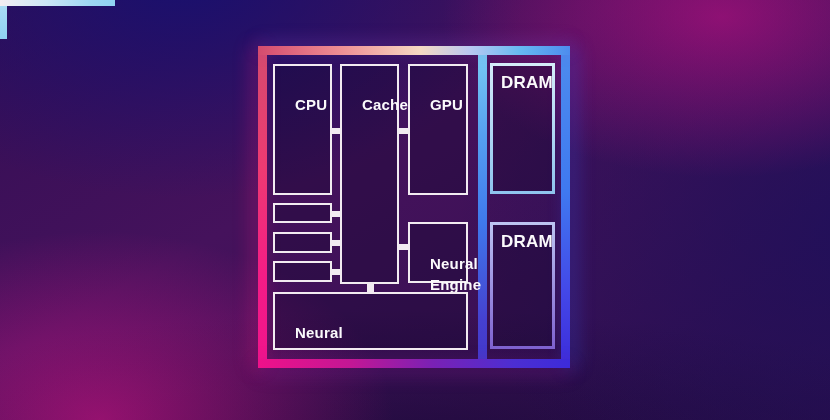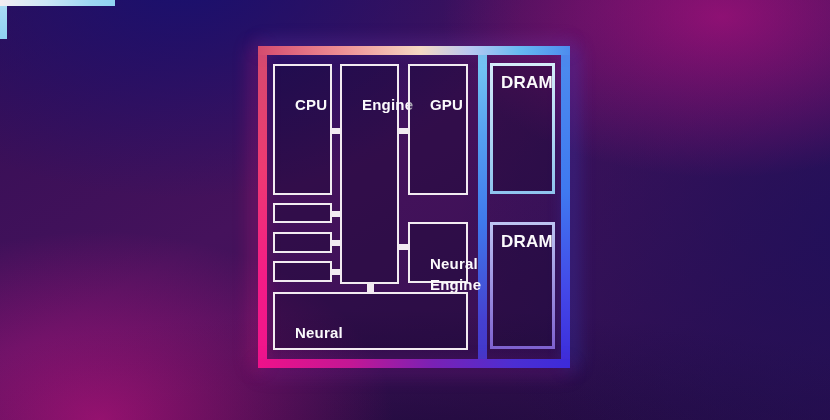--- a/index.html
+++ b/index.html
@@ -85,21 +85,21 @@
   <div class="stub stub-s2"></div>
   <div class="stub stub-s3"></div>
   <div class="stub stub-cache"></div>
   <div class="bus"></div>
   <div class="dram-stub"></div>
 
   <div class="blk cpu">
     <div class="lbl">CPU</div>
   </div>
   <div class="blk fabric">
-    <div class="lbl">Engine</div>
+    <div class="lbl">Cache</div>
   </div>
   <div class="blk gpu">
     <div class="lbl">GPU</div>
   </div>
   <div class="blk ne">
     <div class="lbl">Neural Engine</div>
   </div>
   <div class="blk cache">
     <div class="lbl">Neural</div>
   </div>

